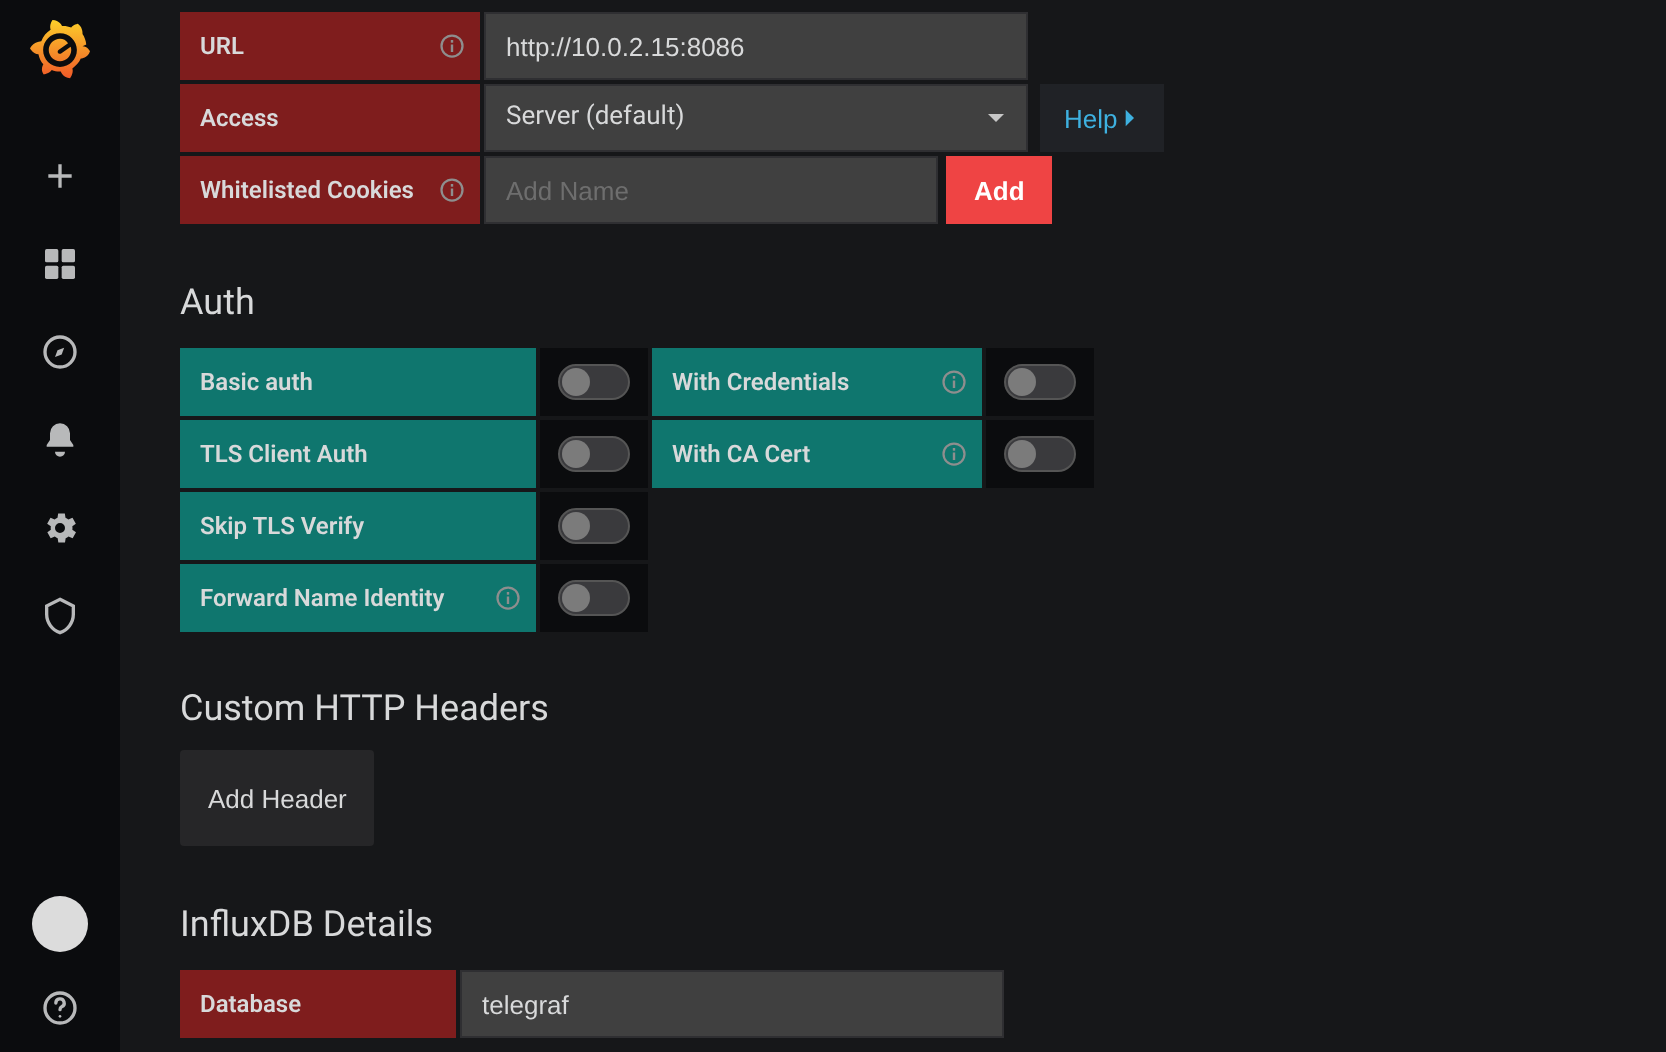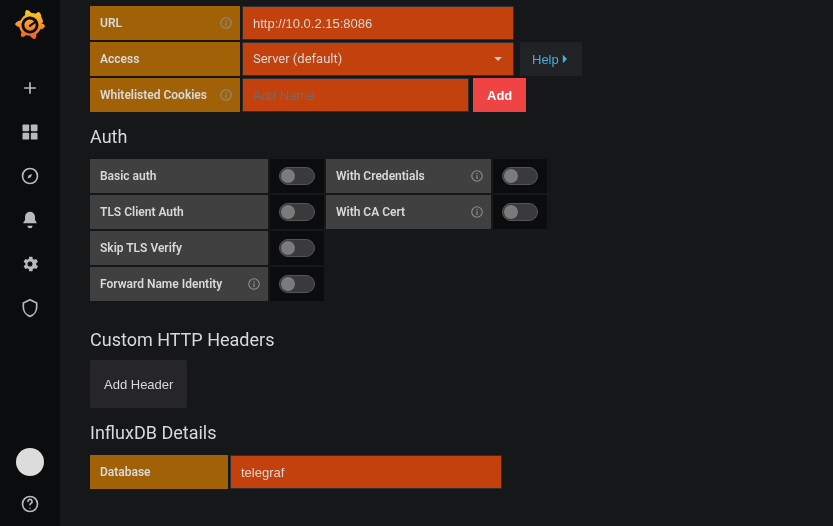--- a/index.html
+++ b/index.html
@@ -33,35 +33,35 @@
   
   .main {
     flex: 1;
     padding: 6px 20px 0 30px;
     overflow: hidden;
   }
 
   .form-row { display: flex; align-items: center; margin-bottom: 2px; }
 
   .label-cell {
-    background: #a16207;
+    background: #7f1d1d;
     height: 34px;
     display: flex;
     align-items: center;
     padding: 0 10px;
     font-weight: 600;
     font-size: 12px;
     color: #d8d9da;
     position: relative;
   }
   .label-cell .info { position: absolute; right: 8px; top: 50%; transform: translateY(-50%); color: #8e8e8e; }
   .info svg { width: 12px; height: 12px; display:block; }
 
   .input-cell {
-    background: #c2410c;
+    background: #404040;
     height: 34px;
     border: 1px solid #2f2f32;
     display: flex;
     align-items: center;
   }
   .input-cell input, .input-cell .select-text {
     background: transparent;
     border: none;
     color: #d8d9da;
     font-size: 13px;
@@ -101,34 +101,34 @@
     font-size: 13px;
     padding: 0 14px;
     margin-left: 2px;
     cursor: pointer;
   }
 
   .section-title {
     font-size: 18px;
     font-weight: 400;
     color: #d8d9da;
-    margin: 14px 0 12px 0;
+    margin: 29px 0 12px 0;
   }
   .subsection-title {
     font-size: 18px;
     font-weight: 400;
     color: #d8d9da;
     margin: 28px 0 10px 0;
   }
 
   
   .auth-grid { display: flex; flex-direction: column; gap: 2px; }
   .auth-row { display: flex; gap: 2px; }
   .auth-label {
-    background: #404040;
+    background: #0f766e;
     height: 34px;
     display: flex;
     align-items: center;
     padding: 0 10px;
     font-weight: 600;
     font-size: 12px;
     position: relative;
   }
   .auth-label .info { position: absolute; right: 8px; top: 50%; transform: translateY(-50%); color: #8e8e8e; }
 

